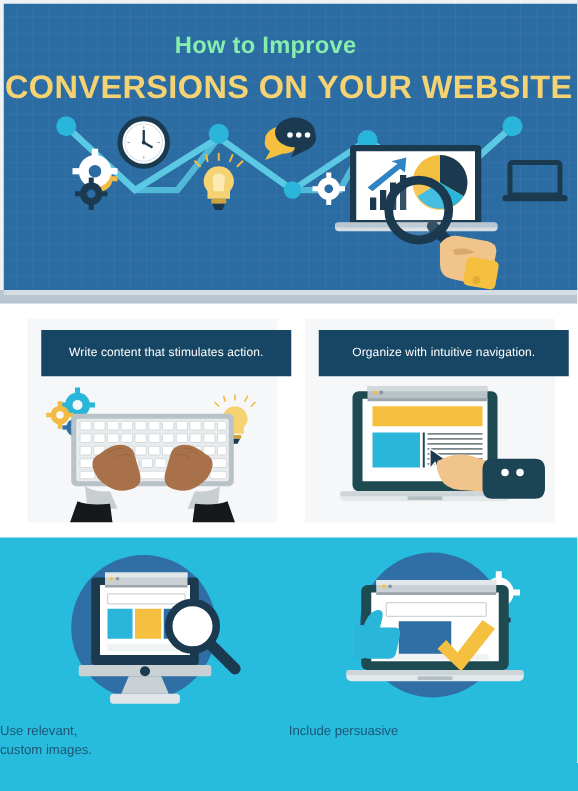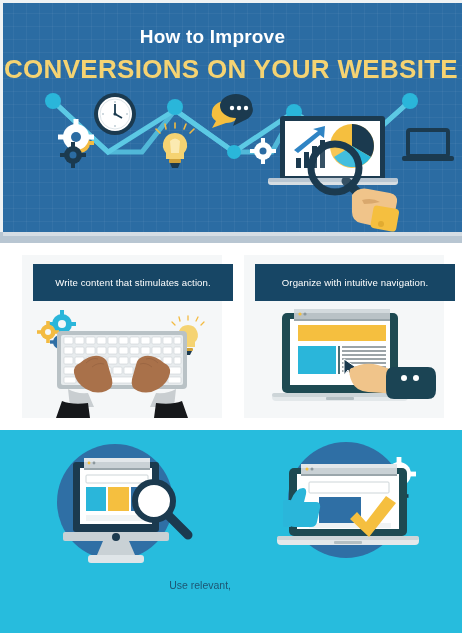--- a/index.html
+++ b/index.html
@@ -40,21 +40,21 @@
   }
   .hero-edge-left {
     position: absolute; left: 0; top: 0; width: 3px; height: 232px;
     background: #eef2f4;
   }
 
   .hero-title {
     position: absolute;
     left: 0; top: 26px; width: 392px;
     text-align: center;
-    color: #ffffff;
+    color: #86efac;
     font-size: 19px;
     font-weight: bold;
     letter-spacing: 0.2px;
     z-index: 6;
     padding-left: 33px;
   }
   .hero-subtitle {
     position: absolute;
     left: 0; top: 54px; width: 462px;
     text-align: center;
@@ -126,21 +126,21 @@
   .bcell { position: absolute; top: 0; width: 231px; height: 203px; }
   .bcell-a { left: 0; }
   .bcell-b { left: 231px; }
   .bcell-art {
     position: absolute; left: 0; top: 8px;
     width: 231px; height: 135px;
   }
   .bcell-cap {
     position: absolute;
     left: 0; top: 148px; width: 231px;
-    text-align: right;
+    text-align: left;
     color: #1d5673;
     font-size: 10.5px;
     line-height: 15px;
   }
 </style>
 </head>
 <body>
 
 <div id="page">
 
@@ -504,20 +504,21 @@
 
         <g>
           <line x1="164" y1="73" x2="188" y2="97" stroke="#1b3a4f" stroke-width="9" stroke-linecap="round"></line>
           <circle cx="154" cy="63" r="19" fill="#ffffff"></circle>
           <circle cx="154" cy="63" r="19" fill="none" stroke="#1b3a4f" stroke-width="6"></circle>
         </g>
       </svg>
 
       <div class="bcell-cap">
         <div>Use relevant,</div>
+        <div>custom images.</div>
       </div>
     </div>
 
     <div class="bcell bcell-b">
       <svg class="bcell-art" viewBox="0 0 231 135">
         <circle cx="115" cy="62" r="58" fill="#2f6fa5"></circle>
 
         <g>
           <g transform="translate(168,36)">
             <circle r="12" fill="#ffffff"></circle>
@@ -575,17 +576,18 @@
 
         <g>
           <path d="M60 62 q5 -12 12 -12 q4 0 3 6 l-2 8 l12 0 q5 0 4 6 l-3 14 q-1 5 -6 5 l-16 0 q-6 0 -6 -6 z" fill="#2ab6da"></path>
           <rect x="52" y="62" width="9" height="27" rx="2" fill="#2ab6da"></rect>
         </g>
 
         <path d="M126 74 l9 10 l20 -26 l10 7 l-27 34 l-19 -18 z" fill="#f5bf3f"></path>
       </svg>
 
       <div class="bcell-cap">
+        <div>Include persuasive</div>
       </div>
     </div>
   </div>
 
 </div>
 
 </body></html>

